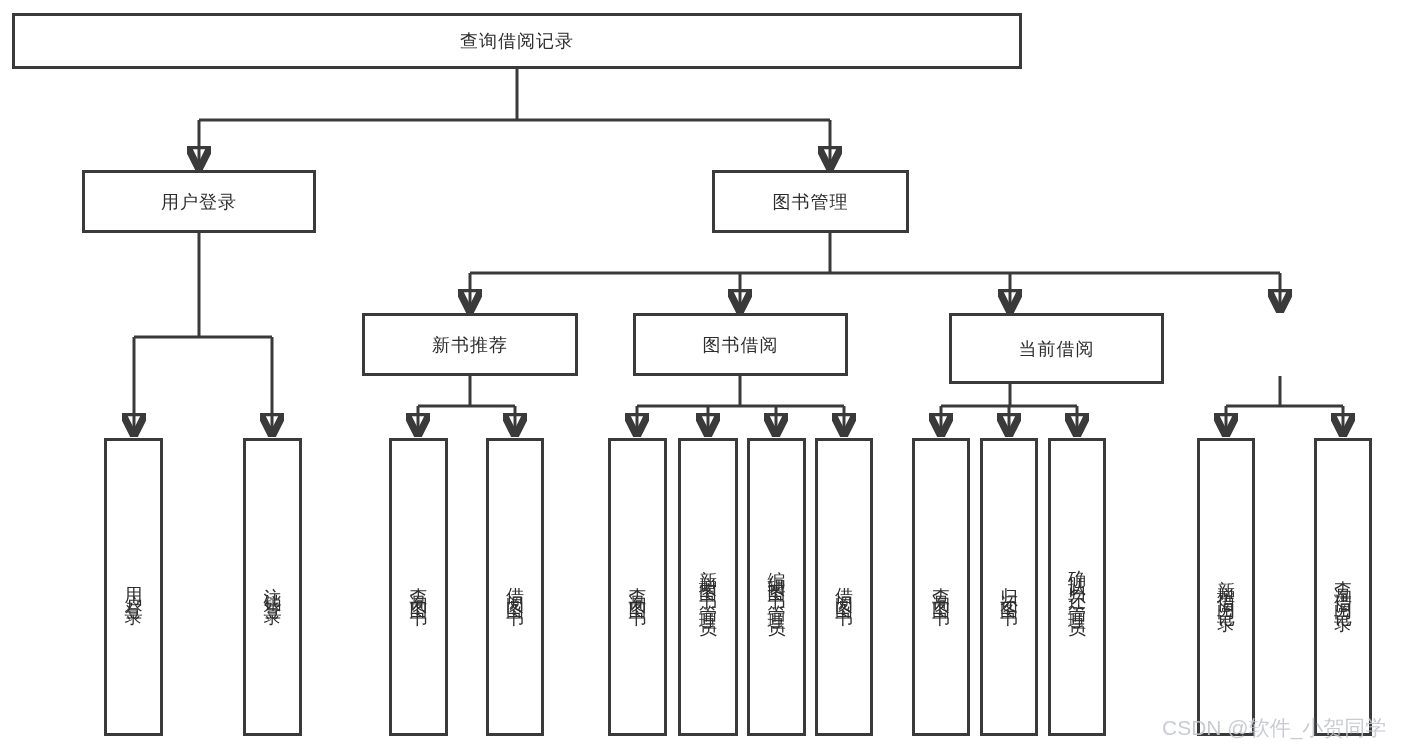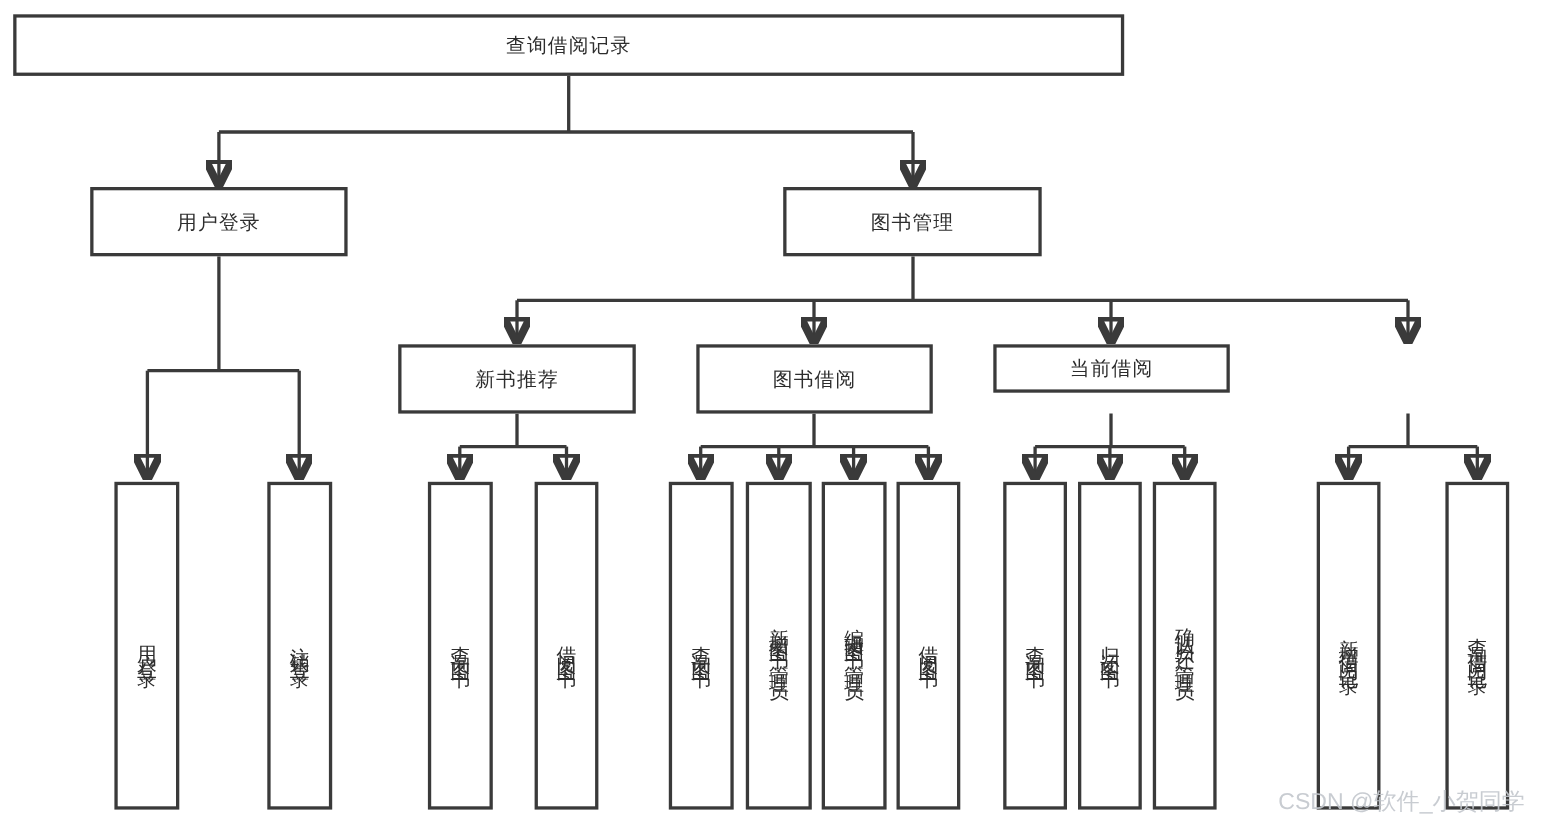--- a/index.html
+++ b/index.html
@@ -97,31 +97,31 @@
     <path d="M1343,406 V433" marker-end="url(#arw)"></path>
   </svg>
 
   <div class="hbox" style="left:12px;top:13px;width:1010px;height:56px">
     <span>查询借阅记录</span>
   </div>
 
   <div class="hbox" style="left:82px;top:170px;width:234px;height:63px">
     <span>用户登录</span>
   </div>
-  <div class="hbox" style="left:712px;top:170px;width:235px;height:63px">
+  <div class="hbox" style="left:712px;top:170px;width:197px;height:63px">
     <span>图书管理</span>
   </div>
 
   <div class="hbox" style="left:362px;top:313px;width:216px;height:63px">
     <span>新书推荐</span>
   </div>
   <div class="hbox" style="left:633px;top:313px;width:215px;height:63px">
     <span>图书借阅</span>
   </div>
-  <div class="hbox" style="left:903px;top:313px;width:215px;height:44px">
+  <div class="hbox" style="left:949px;top:313px;width:215px;height:71px">
     <span>当前借阅</span>
   </div>
 
   <div class="vbox" style="left:104px;width:59px">
     <span class="vtext">用户登录</span>
   </div>
   <div class="vbox" style="left:243px;width:59px">
     <span class="vtext">注销登录</span>
   </div>
 

